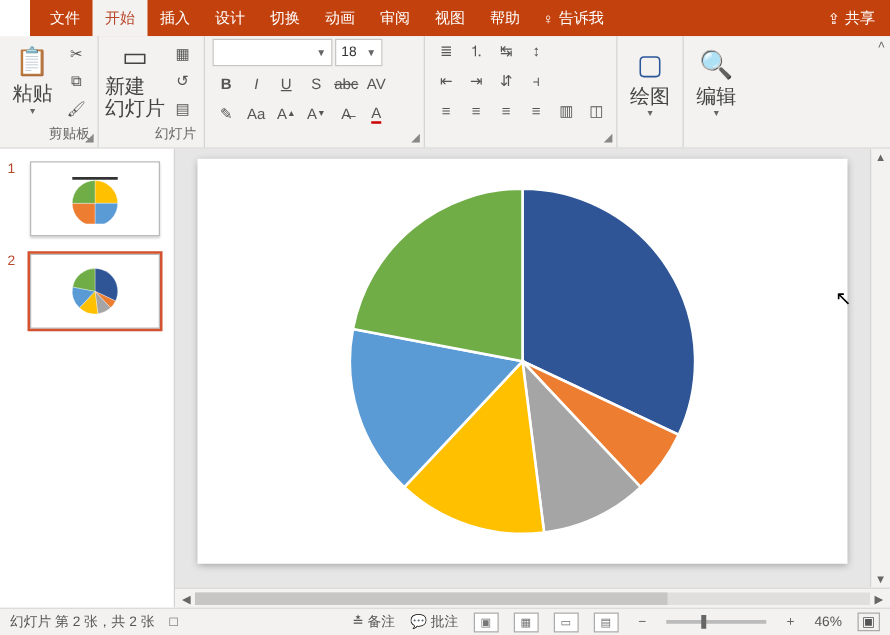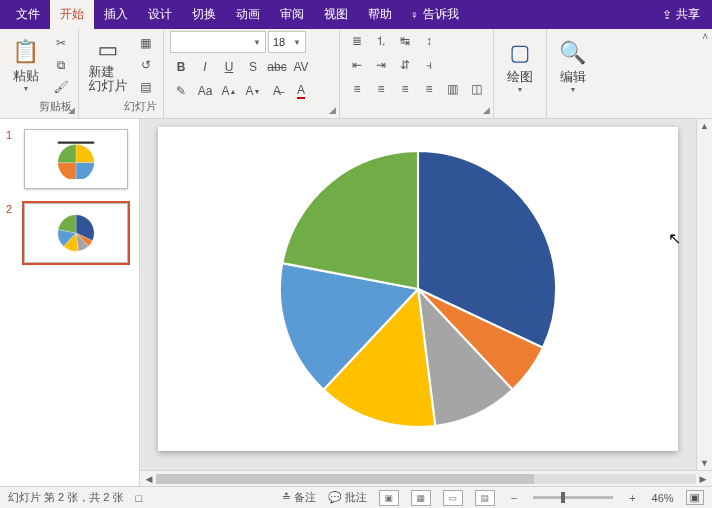--- a/index.html
+++ b/index.html
@@ -1,33 +1,33 @@
 <!DOCTYPE html>
 <html><head>
 <meta charset="utf-8">
 <style>
 * { margin: 0; padding: 0; box-sizing: border-box; font-family: "Microsoft YaHei", sans-serif; }
 body { width: 712px; height: 508px; background: #fff; overflow: hidden; font-size: 12px; color: #333; }
 
-.titlebar { background: #4c1d95; height: 29px; display: flex; align-items: center; padding: 13px 6px; color: #fff; }
+.titlebar { background: #c2410c; height: 29px; display: flex; align-items: center; padding: 13px 6px; color: #fff; margin-left: 24px; }
 .titlebar .tab { padding: 6px 10px; cursor: pointer; font-size: 12px; }
 .titlebar .tab.active { background: #f3f2f1; color: #b7472a; }
 .titlebar .tellme { display: flex; align-items: center; gap: 4px; margin-left: 8px; }
 .titlebar .share { margin-left: auto; display: flex; align-items: center; gap: 4px; padding: 0 6px; }
 .bulb, .shareicon { font-size: 12px; }
 
 .ribbon { background: #f3f2f1; height: 90px; display: flex; border-bottom: 1px solid #d4d4d4; }
 .group { border-right: 1px solid #d4d4d4; display: flex; flex-direction: column; padding: 2px 6px; height: 100%; position: relative; }
 .group-body { flex: 1; display: flex; align-items: center; gap: 4px; }
 .group-label { text-align: right; font-size: 11px; color: #666; padding-bottom: 2px; }
 .group .dlaunch { position: absolute; right: 3px; bottom: 3px; font-size: 9px; color: #888; cursor: pointer; }
 
 .bigbtn { display: flex; flex-direction: column; align-items: center; justify-content: center; width: 40px; cursor: pointer; color: #444; }
 .bigbtn .ic { font-size: 22px; }
-.bigbtn .lbl { font-size: 13px; margin-top: 2px; }
+.bigbtn .lbl { font-size: 16px; margin-top: 2px; }
 .bigbtn .caret { font-size: 7px; color: #666; }
 
 .stack { display: flex; flex-direction: column; gap: 2px; }
 .minibtn { width: 22px; height: 20px; display: flex; align-items: center; justify-content: center; color: #555; cursor: pointer; font-size: 12px; border-radius: 2px; }
 .row { display: flex; align-items: center; gap: 2px; }
 
 .fontcombo { border: 1px solid #c8c6c4; background: #fff; height: 22px; width: 96px; font-size: 11px; padding: 0 4px; display:flex; align-items:center; justify-content:space-between; color:#999; }
 .sizecombo { border: 1px solid #c8c6c4; background: #fff; height: 22px; width: 38px; font-size: 11px; padding: 0 4px; display:flex; align-items:center; justify-content:space-between; }
 
 .workspace { display: flex; height: 367px; background: #e6e6e6; }

